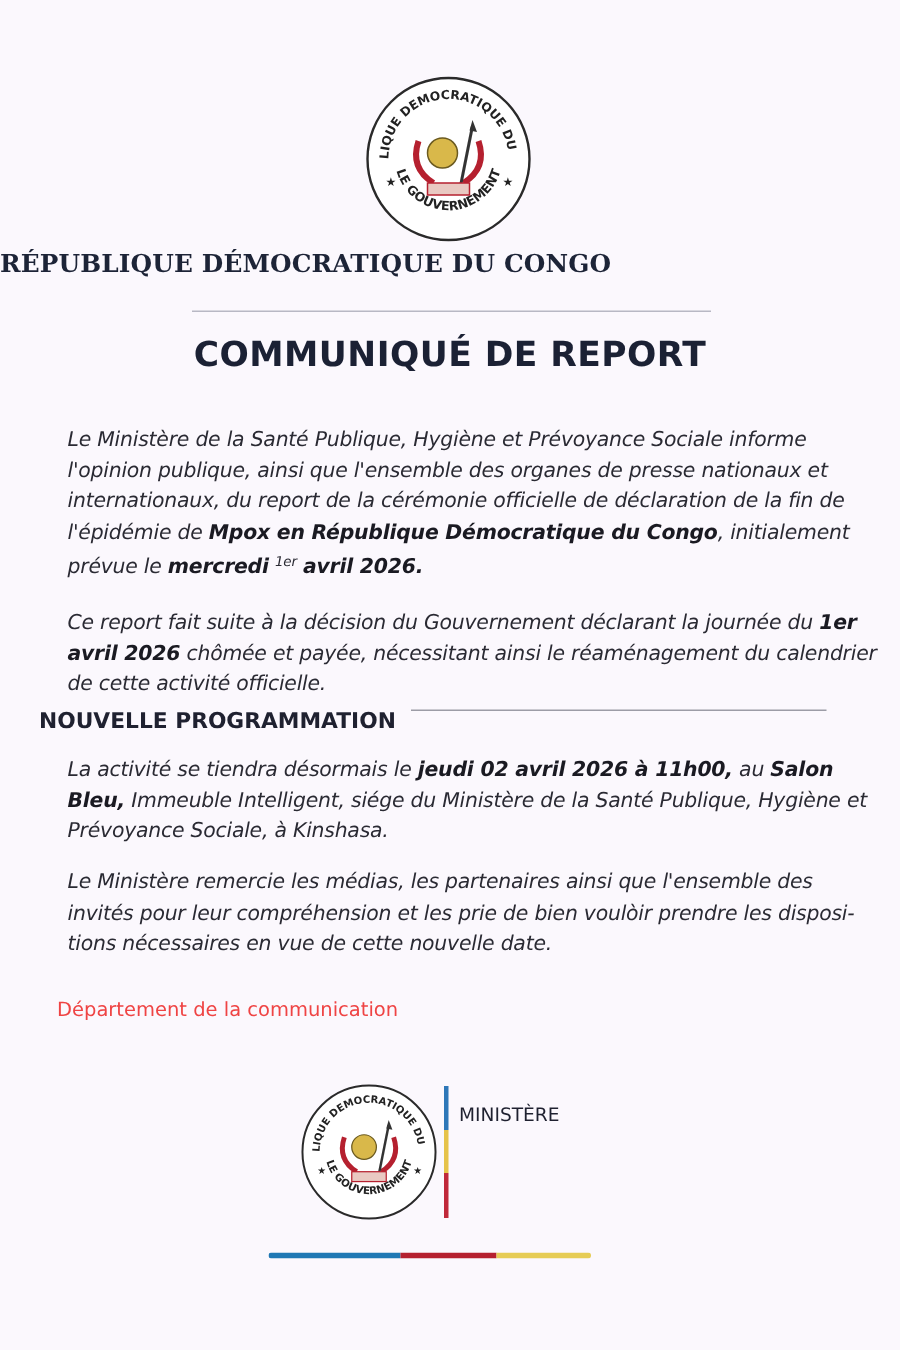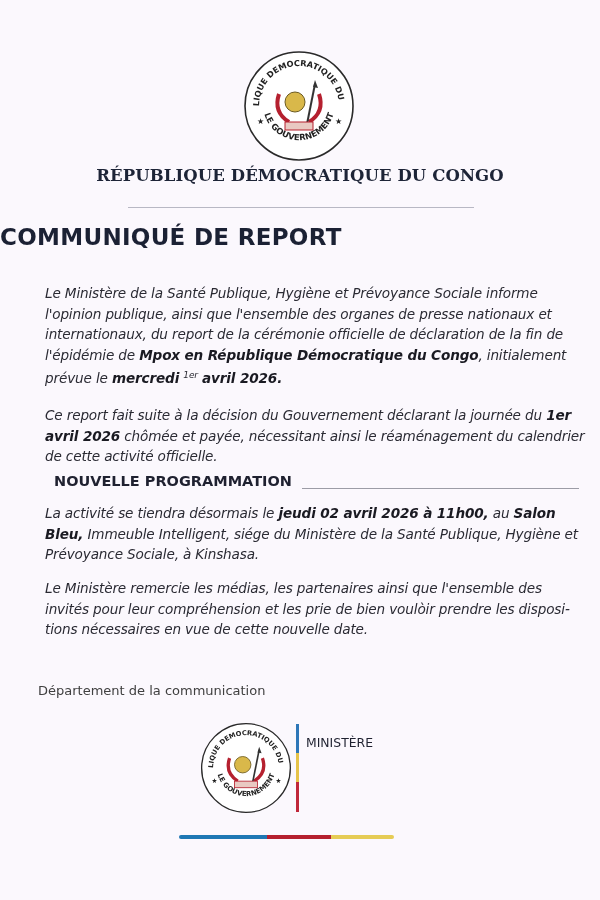--- a/index.html
+++ b/index.html
@@ -9,57 +9,57 @@
       font-family: "DejaVu Sans", sans-serif;
       color: #1f1f2a;
       position: relative;
     }
     .seal-top {
       position: absolute; left: 243px; top: 50px;
       width: 112px; height: 112px;
     }
     .country {
       position: absolute; left: 0; right: 0; top: 166px;
-      text-align: center;
       font-family: "DejaVu Serif", serif;
       font-weight: bold; font-size: 16.5px; color: #1d2437;
       letter-spacing: 0.1px;
     }
     .hr-top {
       position: absolute; left: 128px; width: 346px; top: 207px;
       height: 1px; background: #b8b8c4;
     }
     .title {
       position: absolute; left: 0; right: 0; top: 224px;
+      text-align: center;
       font-weight: bold; font-size: 23px; color: #1b2134;
       letter-spacing: 0.3px;
     }
     .para {
       position: absolute; left: 45px; width: 540px;
       font-size: 13.6px; line-height: 20.5px; color: #2a2a33;
       letter-spacing: -0.15px;
       font-style: italic;
     }
     .para b { color: #1a1a22; }
     .p1 { top: 283px; }
     .p2 { top: 405px; }
     .p3 { top: 503px; }
     .p4 { top: 578px; }
     sup { font-size: 9px; vertical-align: 5px; font-weight: normal; }
     .section {
-      position: absolute; left: 54px; top: 473px; width: 525px;
-      display: flex; align-items: flex-end;
+      position: absolute; left: 26px; top: 473px; width: 525px;
+      display: flex; align-items: flex-start;
     }
     .section-title {
       font-weight: bold; font-size: 14.5px; color: #1f2130; white-space: nowrap;
     }
     .section-line { flex: 1; height: 1px; background: #9c9ca6; margin-left: 10px; }
     .dept {
-      position: absolute; left: 38px; top: 683px;
-      font-size: 13px; color: #404040;
+      position: absolute; left: 38px; top: 666px;
+      font-size: 13px; color: #ef4444;
     }
     .seal-bottom {
       position: absolute; left: 200px; top: 722px;
       width: 92px; height: 92px;
     }
     .vbar {
       position: absolute; left: 296px; top: 724px; width: 3px; height: 88px;
       background: linear-gradient(#2e77b8 0 33%, #e6c34a 33% 66%, #c0283a 66% 100%);
     }
     .ministry {

